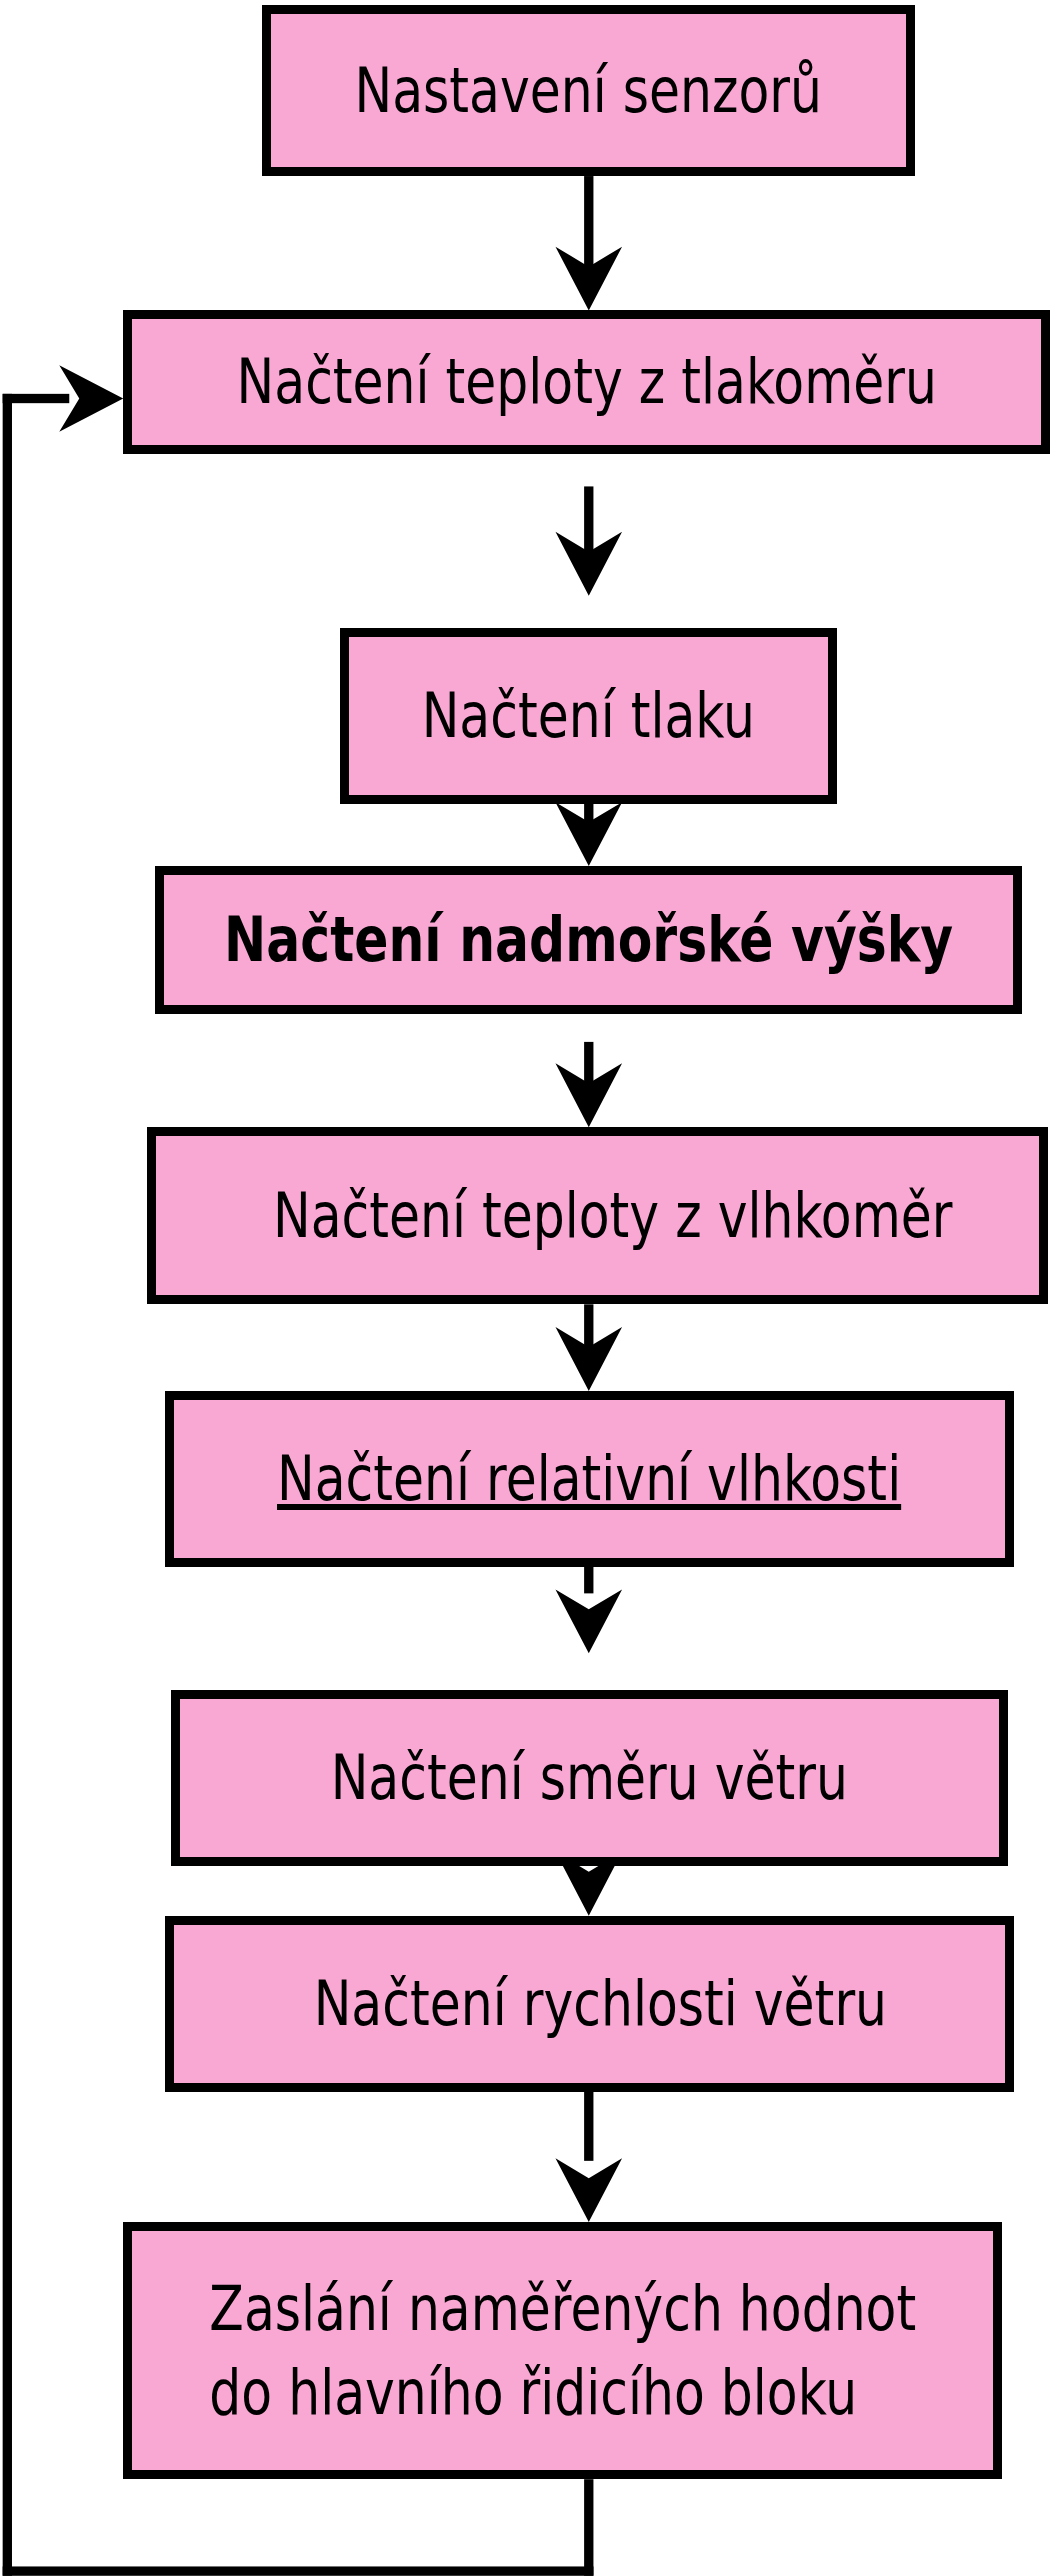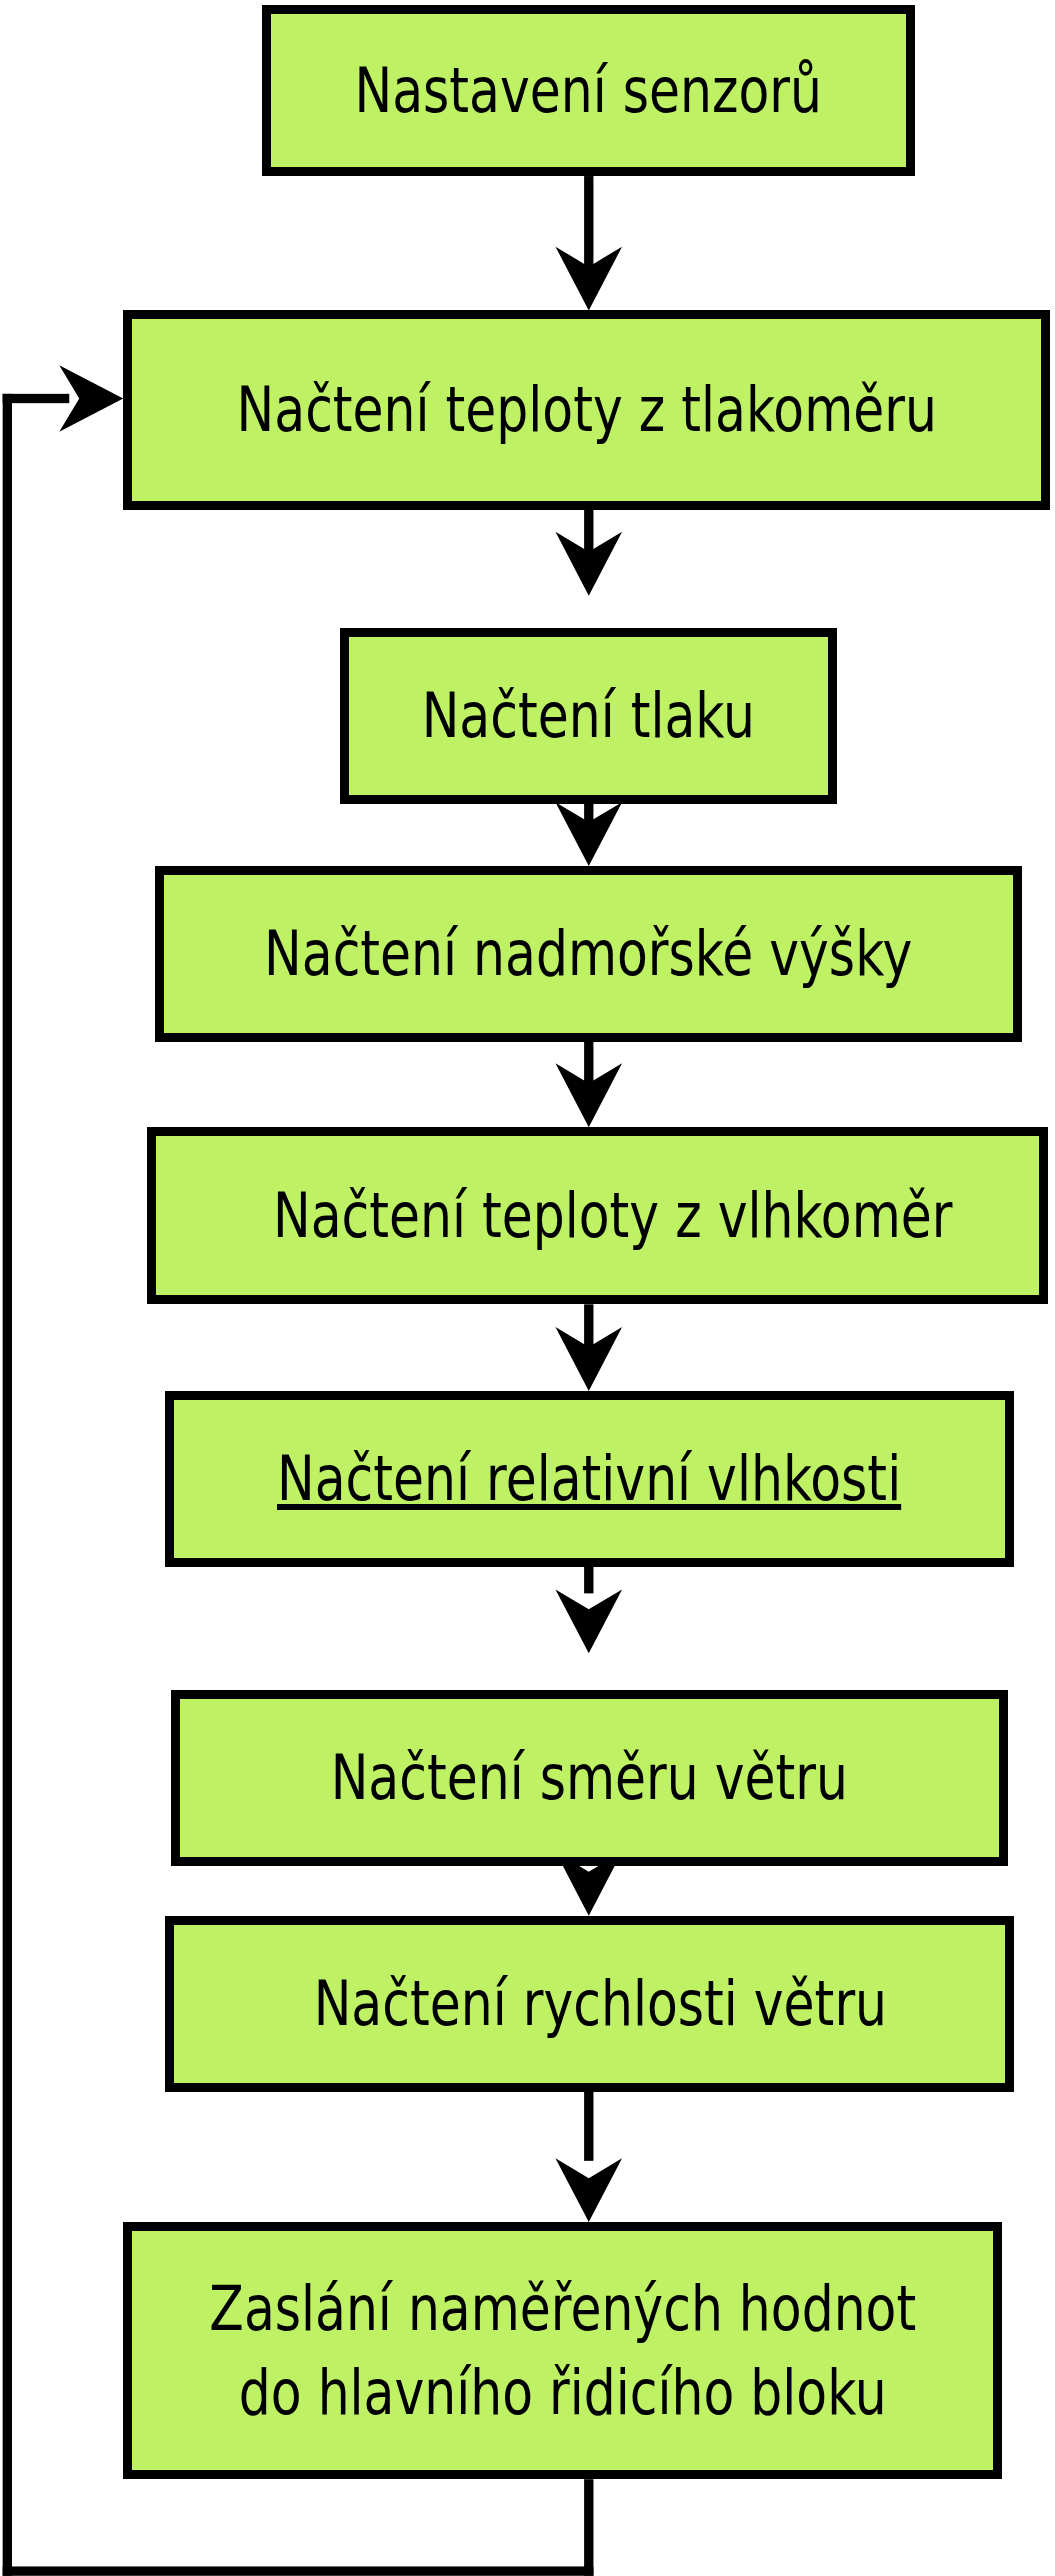--- a/index.html
+++ b/index.html
@@ -24,40 +24,39 @@
     height: 2576px;
   }
   #connectors rect, #connectors polygon {
     fill: #000000;
     stroke: none;
   }
   .node {
     position: absolute;
     box-sizing: border-box;
     border: 9.3px solid #000000;
-    background: #bef264;
+    background: #f9a8d4;
     display: flex;
     align-items: center;
     justify-content: center;
-    text-align: center;
   }
   .node .label {
     display: inline-block;
     transform: scaleX(0.80);
     transform-origin: center center;
     font-size: 63px;
     line-height: 1.32;
     white-space: nowrap;
     color: #000000;
   }
   
   .n1 { left: 262px; top: 5.3px;    width: 653px;  height: 171px; }
-  .n2 { left: 123px; top: 310px;  width: 927px; height: 200px; }
+  .n2 { left: 123px; top: 310px;  width: 927px; height: 144px; }
   .n3 { left: 340px; top: 596px;  width: 497px;  height: 176px; margin-top: 32px; }
-  .n4 { left: 155px; top: 866px; width: 867px; height: 176px; }
+  .n4 { left: 155px; top: 866px; width: 867px; height: 148px; font-weight: bold; }
   .n5 { left: 147px; top: 1127px; width: 901px; height: 177px; padding-left: 31px; }
   .n6 { left: 165px; top: 1391px; width: 849px; height: 176px; text-decoration: underline; }
   .n7 { left: 171px; top: 1653px; width: 837px; height: 176px; margin-top: 37px; }
   .n8 { left: 165px; top: 1916px; width: 849px; height: 176px; padding-left: 22px; }
   .n9 { left: 123px; top: 2222px; width: 879px; height: 257px; }
 </style>
 </head>
 <body>
 
 <div id="stage">

